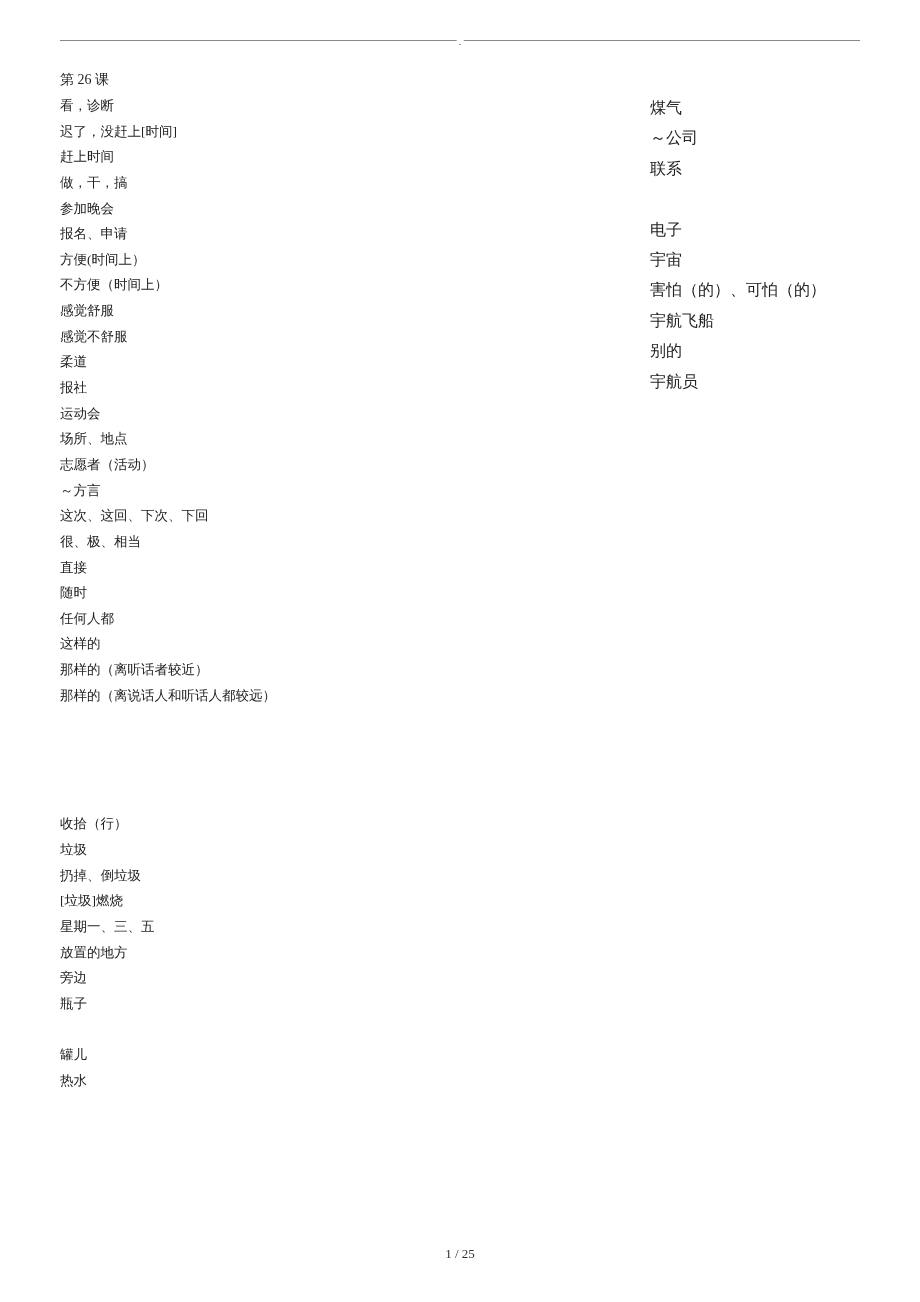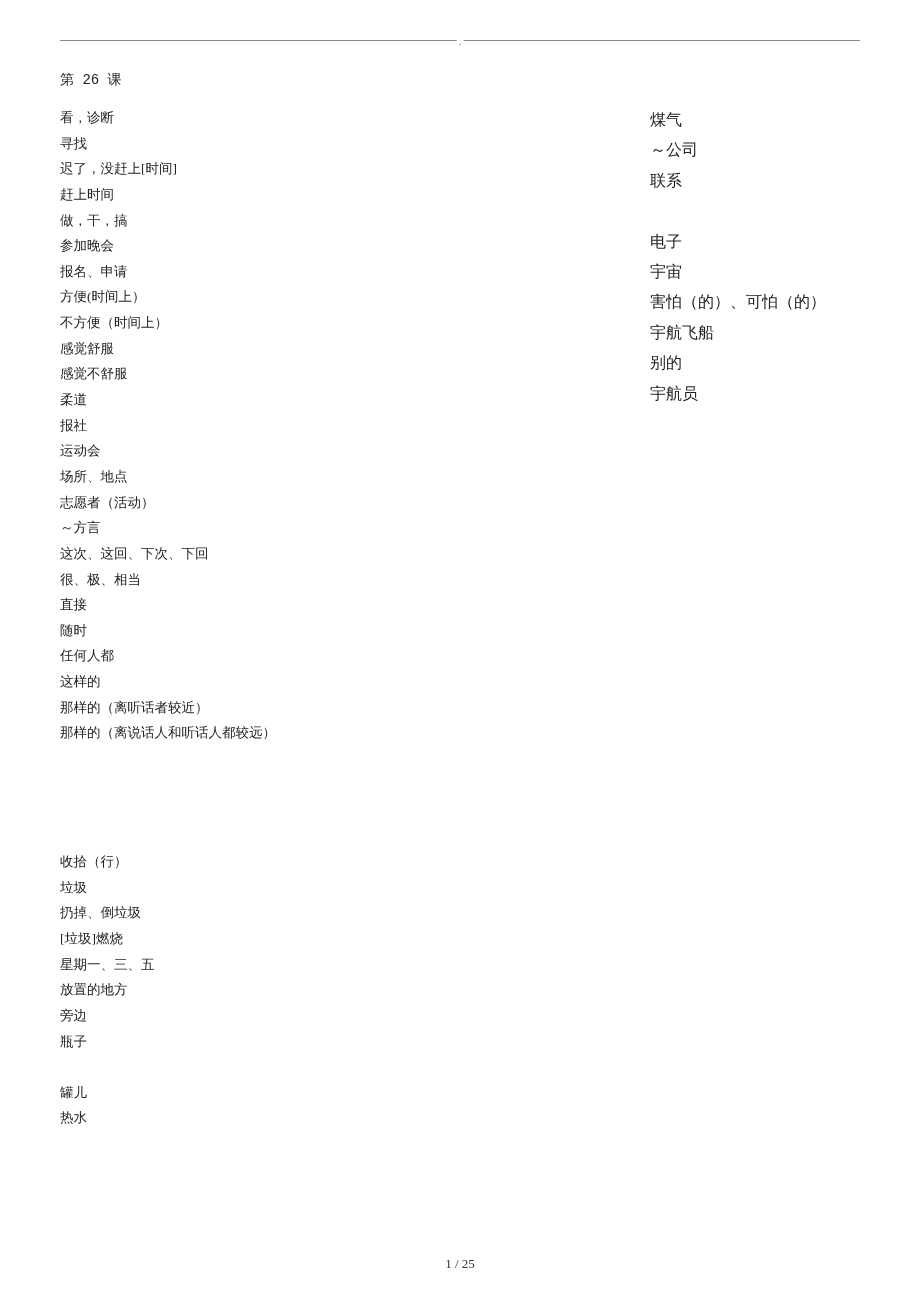--- a/index.html
+++ b/index.html
@@ -52,22 +52,22 @@
       padding-right: 20px;
     }
 
     .right-column {
       flex: 0 0 220px;
       padding-left: 10px;
     }
 
     .lesson-title {
       font-size: 14px;
-      margin-bottom: 16px;
-      font-family: Liberation Mono, monospace;
+      margin-bottom: 4px;
+      font-family: Liberation Serif, serif;
     }
 
     .vocab-item {
       line-height: 1.9;
       font-size: 13.5px;
       font-family: "SimSun", "宋体", serif;
     }
 
     .right-vocab-item {
       line-height: 1.9;
@@ -78,21 +78,21 @@
     .section-divider {
       height: 80px;
     }
 
     .section2 {
       margin-top: 23px;
     }
 
     .page-footer {
       position: absolute;
-      bottom: 30px;
+      bottom: 40px;
       left: 50%;
       transform: translateX(-50%);
       font-size: 13px;
       color: #333;
       font-family: "SimSun", "宋体", serif;
     }
   </style>
 </head>
 <body>
 
@@ -101,21 +101,20 @@
   <div class="top-border">
     <span class="top-dot">.</span>
   </div>
 
   <div class="lesson-title">第 26 课</div>
 
   <div class="content-area">
 
     <div class="left-column" id="left-col">
     <div class="vocab-item">看，诊断</div>
-        <div class="vocab-item">寻找</div>
         <div class="vocab-item">迟了，没赶上[时间]</div>
         <div class="vocab-item">赶上时间</div>
         <div class="vocab-item">做，干，搞</div>
         <div class="vocab-item">参加晚会</div>
         <div class="vocab-item">报名、申请</div>
         <div class="vocab-item">方便(时间上）</div>
         <div class="vocab-item">不方便（时间上）</div>
         <div class="vocab-item">感觉舒服</div>
         <div class="vocab-item">感觉不舒服</div>
         <div class="vocab-item">柔道</div>

